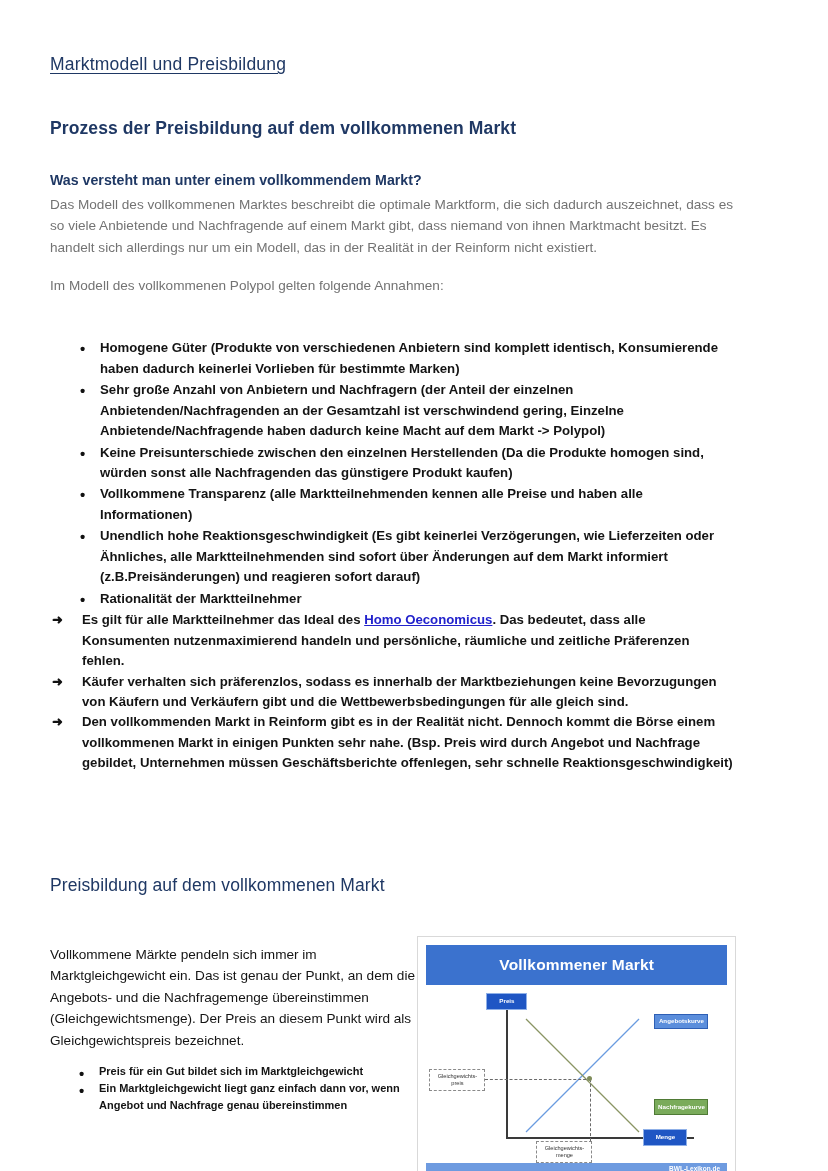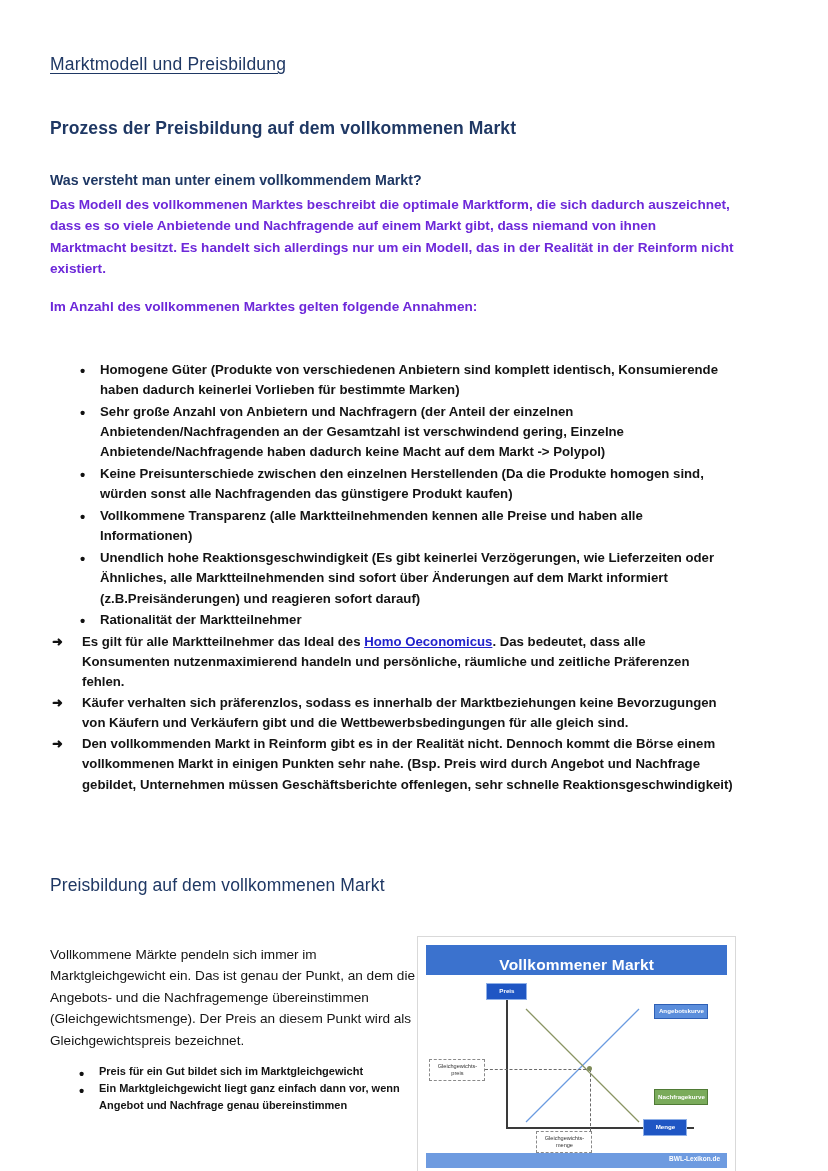--- a/index.html
+++ b/index.html
@@ -48,22 +48,22 @@
     color: #1F3864;
     margin: 0;
     letter-spacing: .1px;
   }
 
   
   p.body {
     font-size: 13.6px;
     line-height: 1.57;
     margin: 0 0 0 0;
-    font-weight: 700;
-    color: #6d28d9;
+    font-weight: 400;
+    color: #737373;
     max-width: 730px;
   }
   p.body.spaced { margin-top: 17px; }
 
   
   ul.bullets {
     list-style: none;
     margin: 0;
     padding: 0;
   }
@@ -147,21 +147,21 @@
     margin-left: auto;
     background: #ffffff;
     border: 1px solid #d9d9d9;
   }
   .fig-header {
     background: #3B72CE;
     color: #ffffff;
     text-align: center;
     font-weight: 800;
     font-size: 15.5px;
-    padding: 11px 0 1px 0;
+    padding: 11px 0 11px 0;
     margin: 8px 8px 0 8px;
     letter-spacing: .2px;
   }
   .fig-plot {
     position: relative;
     height: 168px;
     margin: 6px 8px 0 8px;
   }
   .fig-footer {
     background: #6E9BE0;
@@ -274,21 +274,21 @@
 <div class="page">
 
   <div class="doc-title">Marktmodell und Preisbildung</div>
 
   <div class="h1">Prozess der Preisbildung auf dem vollkommenen Markt</div>
 
   <div class="h2">Was versteht man unter einem vollkommendem Markt?</div>
 
   <p class="body">Das Modell des vollkommenen Marktes beschreibt die optimale Marktform, die sich dadurch auszeichnet, dass es so viele Anbietende und Nachfragende auf einem Markt gibt, dass niemand von ihnen Marktmacht besitzt. Es handelt sich allerdings nur um ein Modell, das in der Realität in der Reinform nicht existiert.</p>
 
-  <p class="body spaced">Im Anzahl des vollkommenen Marktes gelten folgende Annahmen:</p>
+  <p class="body spaced">Im Modell des vollkommenen Polypol gelten folgende Annahmen:</p>
 
   <div style="height:42px"></div>
 
   <ul class="bullets">
     <li><b>Homogene Güter</b><span> (Produkte von verschiedenen Anbietern sind komplett identisch, Konsumierende haben dadurch keinerlei Vorlieben für bestimmte Marken)</span></li>
     <li><b>Sehr große Anzahl von Anbietern und Nachfragern</b><span> (der Anteil der einzelnen Anbietenden/Nachfragenden an der Gesamtzahl ist verschwindend gering, Einzelne Anbietende/Nachfragende haben dadurch keine Macht auf dem Markt -&gt; Polypol)</span></li>
     <li><b>Keine Preisunterschiede zwischen den einzelnen Herstellenden</b><span> (Da die Produkte homogen sind, würden sonst alle Nachfragenden das günstigere Produkt kaufen)</span></li>
     <li><b>Vollkommene Transparenz</b><span> (alle Marktteilnehmenden kennen alle Preise und haben alle Informationen)</span></li>
     <li><b>Unendlich hohe Reaktionsgeschwindigkeit</b><span> (Es gibt keinerlei Verzögerungen, wie Lieferzeiten oder Ähnliches, alle Marktteilnehmenden sind sofort über Änderungen auf dem Markt informiert (z.B.Preisänderungen) und reagieren sofort darauf)</span></li>
     <li><b>Rationalität der Marktteilnehmer</b><span></span></li>

